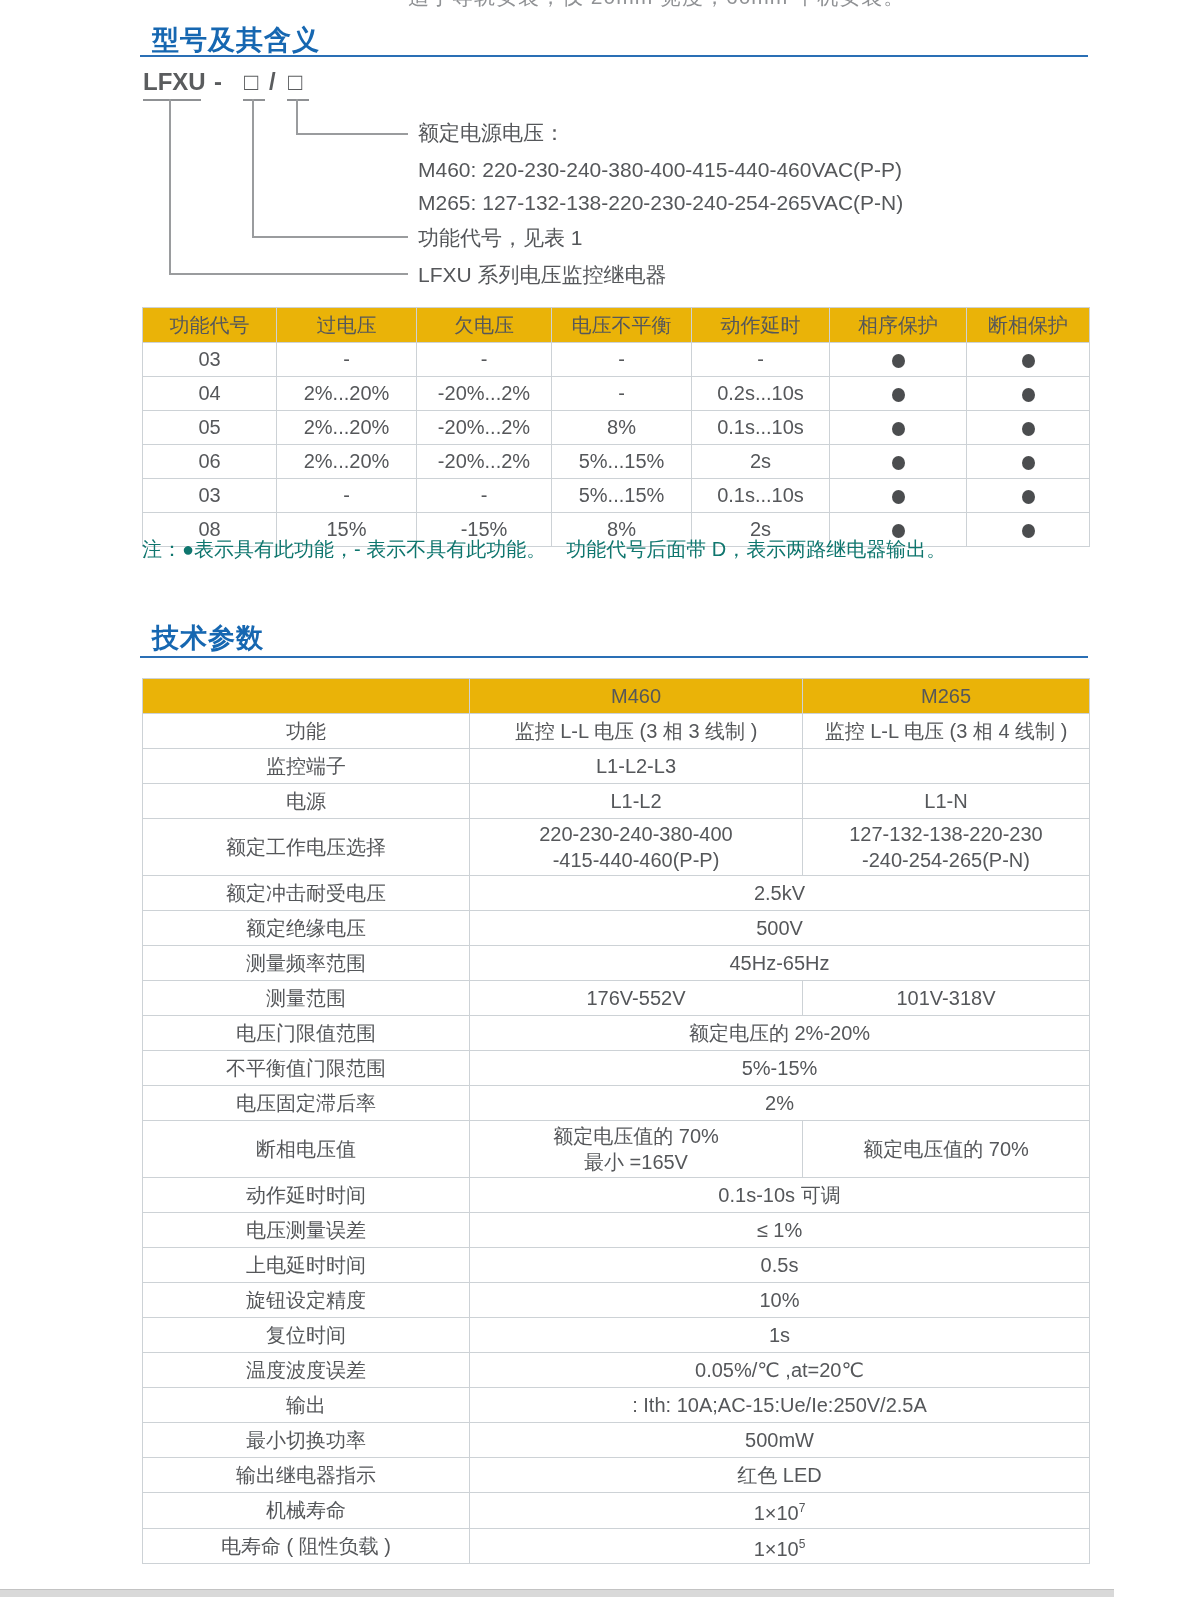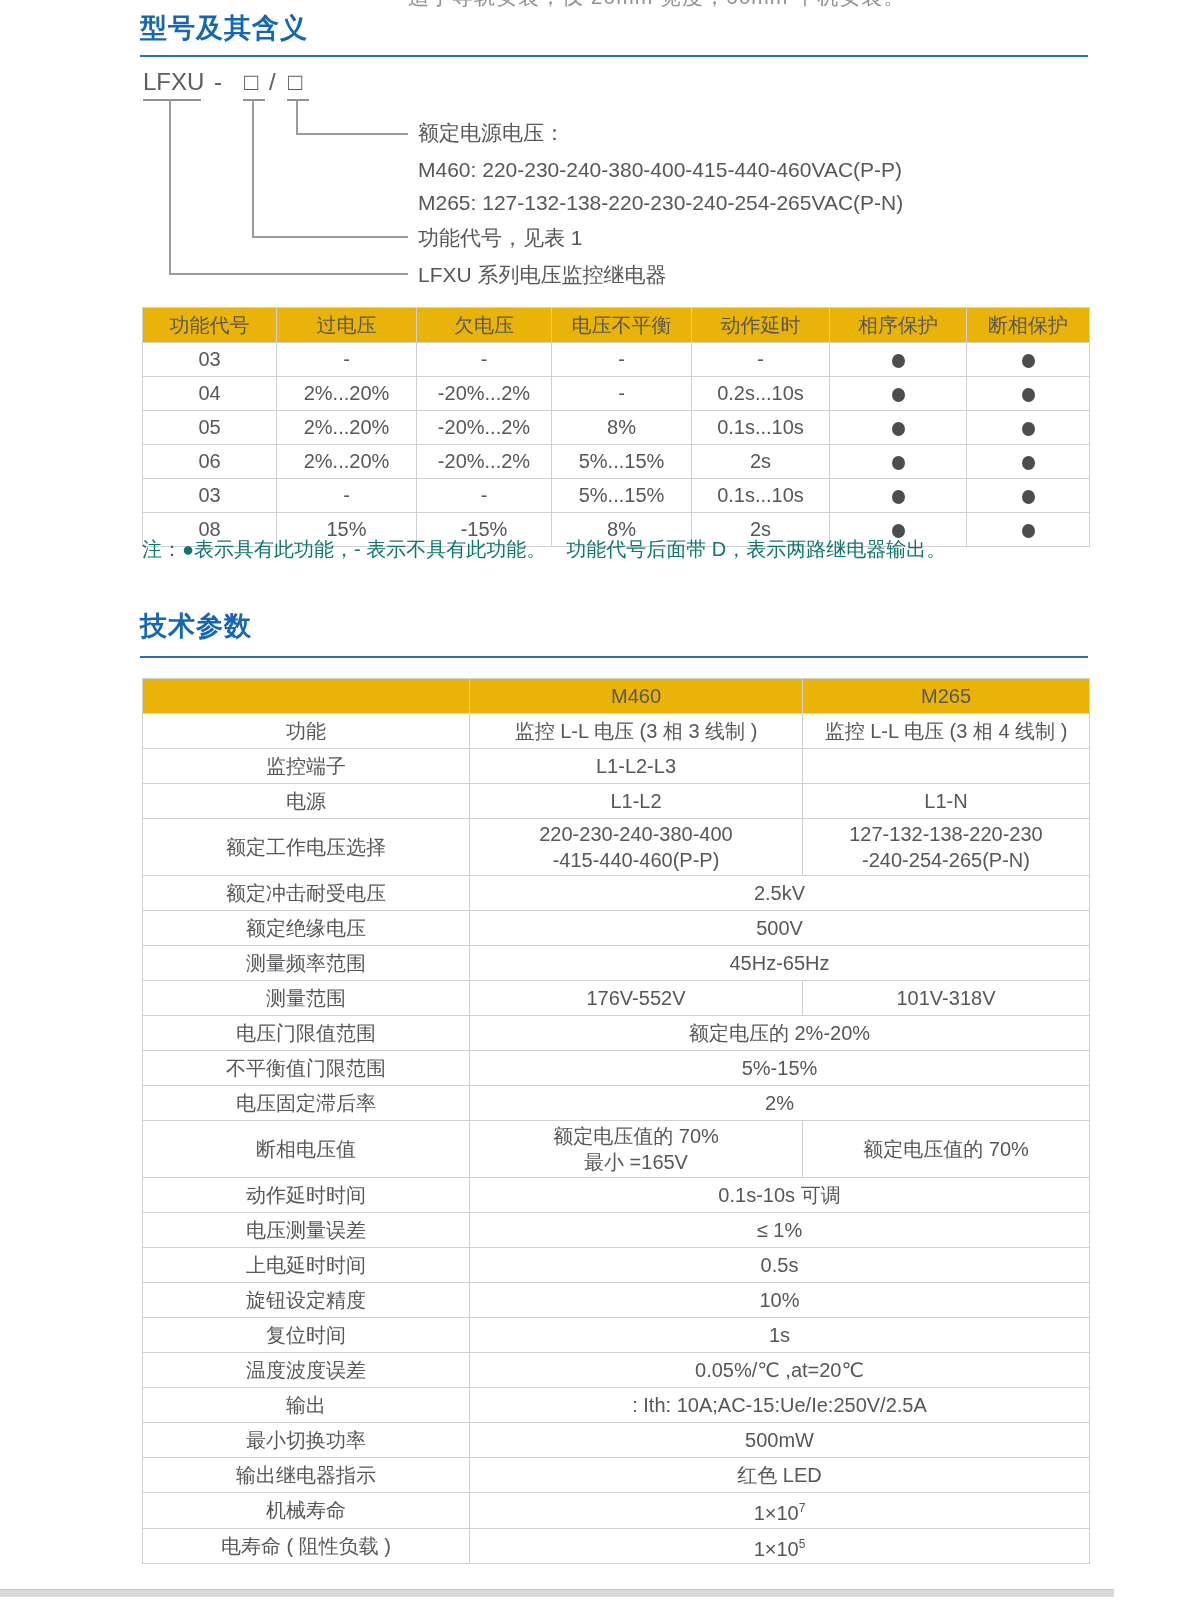--- a/index.html
+++ b/index.html
@@ -4,26 +4,26 @@
 <style>
   html,body{margin:0;padding:0;background:#ffffff;}
   body{width:1200px;height:1600px;font-family:"Liberation Sans","DejaVu Sans",sans-serif;color:#55575a;}
   .page{position:relative;width:1200px;height:1600px;overflow:hidden;background:#ffffff;}
 
   
   .top-clip{position:absolute;left:408px;top:0;width:700px;height:9px;overflow:hidden;}
   .top-clip span{display:block;margin-top:-17px;font-size:21px;color:#8f9194;letter-spacing:1px;white-space:nowrap;}
 
   
-  .section-title{position:absolute;left:140px;margin:0;font-size:27px;font-weight:bold;color:#1667b1;letter-spacing:1px;}
+  .section-title{position:absolute;left:140px;margin:12px;font-size:27px;font-weight:bold;color:#1667b1;letter-spacing:1px;}
   .rule{position:absolute;left:140px;width:948px;height:2px;background:#2a6fb5;}
 
   
   .diagram{position:absolute;left:140px;top:68px;width:950px;height:230px;font-size:24px;color:#5a5c5e;}
-  .diagram .m-part{position:absolute;top:0;white-space:nowrap;}
+  .diagram .m-part{position:absolute;top:0;white-space:nowrap;font-weight:bold;}
   .u-line{position:absolute;height:2px;background:#8f9194;}
   .v-line{position:absolute;width:2px;background:#9a9c9e;}
   .h-line{position:absolute;height:2px;background:#9a9c9e;}
   .d-label{position:absolute;left:278px;font-size:21px;color:#55575a;white-space:nowrap;line-height:26px;}
 
   
   table{position:absolute;left:142px;width:947px;border-collapse:collapse;table-layout:fixed;font-size:20px;color:#55575a;}
   th,td{border:1px solid #cdd2d6;text-align:center;font-weight:normal;padding:2px 4px;}
   thead th{background:#eab308;height:30px;}
   #function-table td{height:29px;margin-left:32px;}

